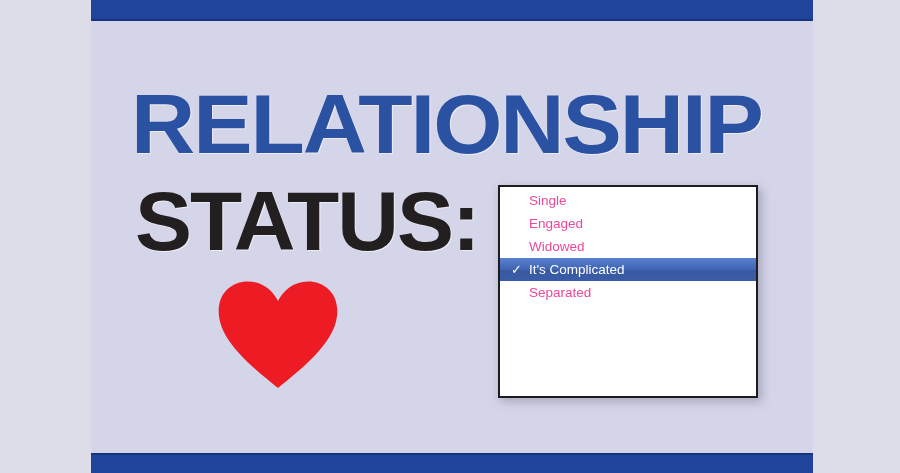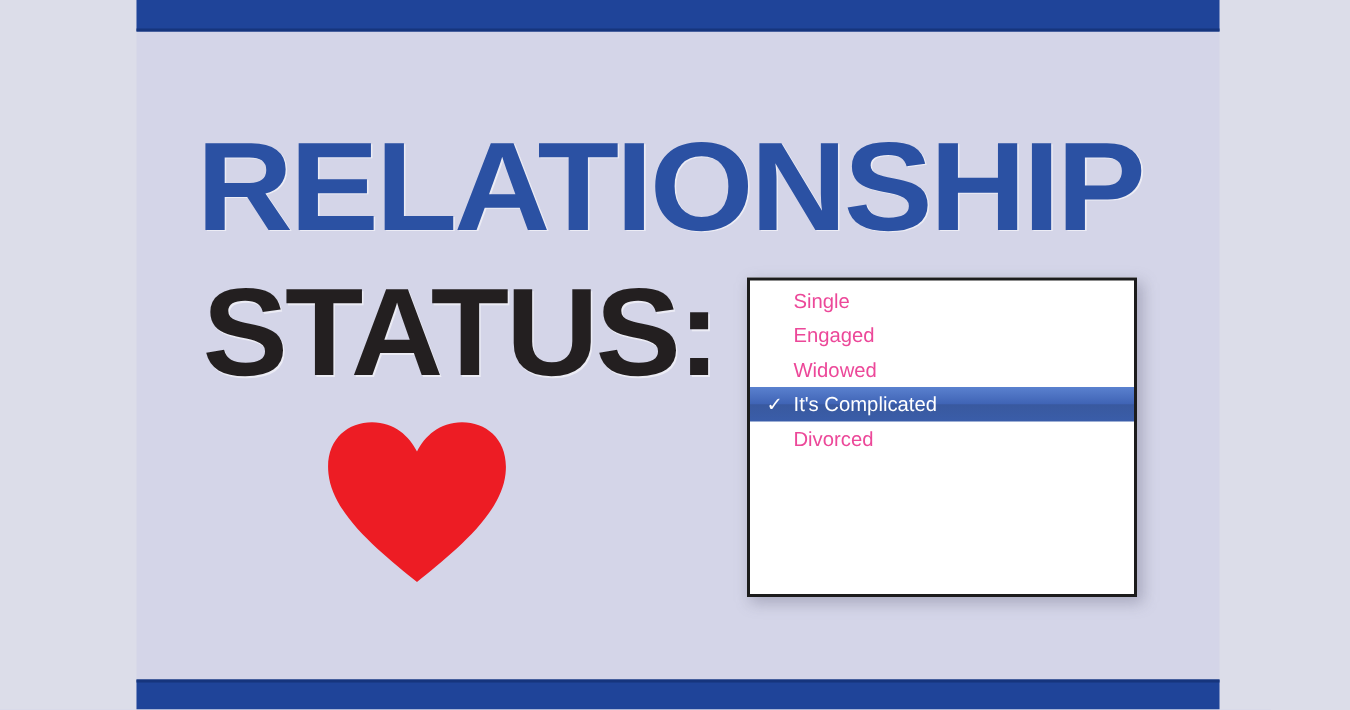--- a/index.html
+++ b/index.html
@@ -171,17 +171,17 @@
   </div>
 
   <div class="menu-shadow"></div>
 
   <div class="menu">
     <ul class="menu-list" id="menu-list">
         <li class="menu-item"><span>Single</span></li>
         <li class="menu-item"><span>Engaged</span></li>
         <li class="menu-item"><span>Widowed</span></li>
         <li class="menu-item selected"><span class="check">✓</span><span>It's Complicated</span></li>
-        <li class="menu-item"><span>Divorced</span></li>
+        <li class="menu-item"><span>Separated</span></li>
       </ul>
   </div>
 
 </div>
 
 </body></html>

